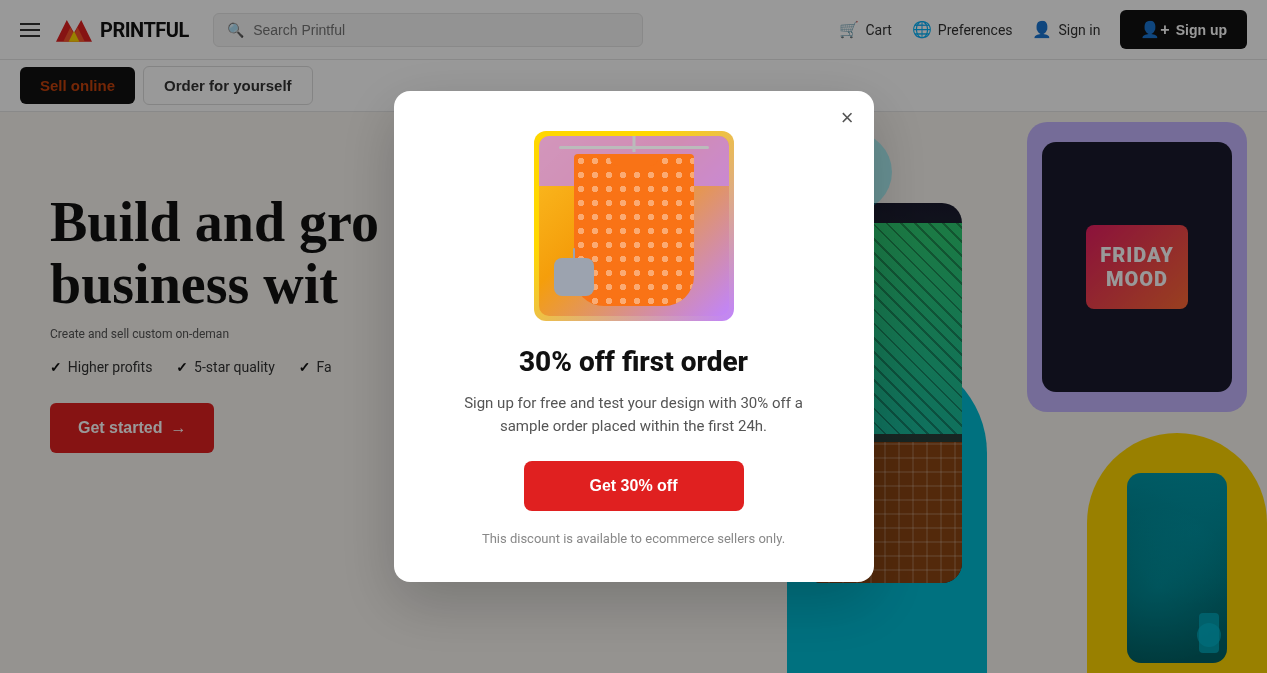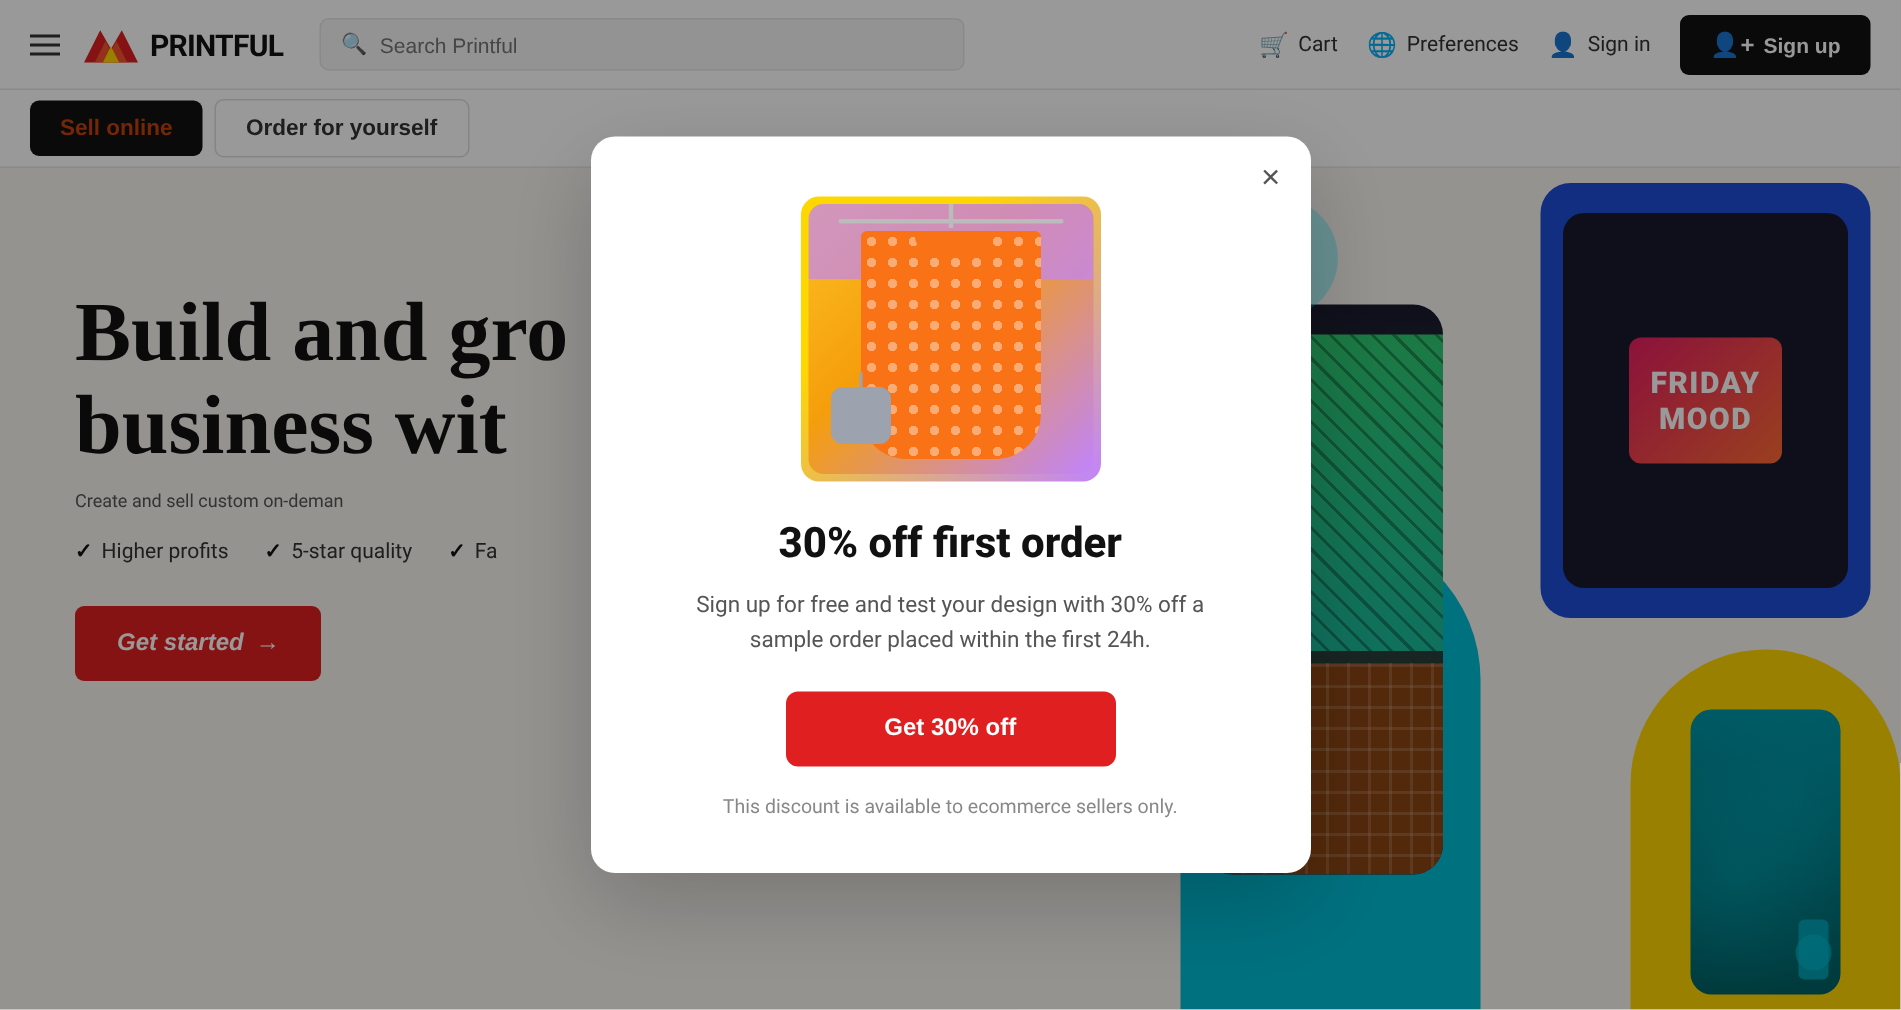--- a/index.html
+++ b/index.html
@@ -43,21 +43,21 @@
     }
     .hero-text { position: absolute; left: 50px; top: 80px; z-index: 2; }
     .hero-title { font-size: 56px; font-weight: 900; color: #111; line-height: 1.1; font-family: Liberation Serif, serif; }
     .hero-subtitle { font-size: 12px; color: #555; margin-top: 12px; }
     .hero-checks { display: flex; align-items: center; gap: 24px; margin-top: 18px; }
     .hero-check { display: flex; align-items: center; gap: 6px; font-size: 14px; color: #333; }
     .check-mark { color: #111; font-weight: bold; }
     .btn-get-started {
       margin-top: 28px; display: inline-flex; align-items: center; gap: 8px;
       background: #e02020; color: #fff; border: none; border-radius: 6px;
-      padding: 16px 28px; font-size: 16px; font-weight: 700; cursor: pointer; font-style: italic;
+      padding: 16px 28px; font-size: 16px; font-weight: 700; cursor: pointer;
     }
 
     
     .modal-overlay {
       position: fixed; top: 0; left: 0; width: 100%; height: 100%;
       background: rgba(0,0,0,0.4); z-index: 100; display: flex; align-items: center; justify-content: center;
     }
     .modal {
       background: #fff; border-radius: 16px; padding: 40px 48px 36px;
       width: 480px; max-width: 90vw; position: relative; text-align: center;
@@ -165,21 +165,21 @@
         <div style="width:80px; height:80px; background:#00e5ff; border-radius:50%; opacity:0.3; position:absolute; top:20px; left:20px;"></div>
         <div style="width:100%; height:60%; background:linear-gradient(180deg, #2ecc71 0%, #1abc9c 100%); position:relative;">
           <div style="position:absolute; inset:0; background-image: repeating-linear-gradient(45deg, transparent, transparent 8px, rgba(0,0,0,0.3) 8px, rgba(0,0,0,0.3) 10px);"></div>
         </div>
         <div style="width:100%; height:40%; background:#8B4513; position:relative; overflow:hidden;">
           <div style="position:absolute; inset:0; background-image: repeating-linear-gradient(90deg, transparent, transparent 12px, rgba(255,255,255,0.15) 12px, rgba(255,255,255,0.15) 14px), repeating-linear-gradient(0deg, transparent, transparent 12px, rgba(255,255,255,0.15) 12px, rgba(255,255,255,0.15) 14px);"></div>
         </div>
       </div>
     </div>
 
-    <div style="position:absolute; right:20px; top:10px; width:220px; height:290px; background:#1d4ed8; border-radius:20px; overflow:hidden; display:flex; align-items:center; justify-content:center;">
+    <div style="position:absolute; right:20px; top:10px; width:220px; height:290px; background:#c4b5fd; border-radius:20px; overflow:hidden; display:flex; align-items:center; justify-content:center;">
       <div style="width:190px; height:250px; background:#1a1a2e; border-radius:14px; display:flex; align-items:center; justify-content:center;">
         <div style="background:linear-gradient(135deg,#e91e63 0%,#ff6b35 100%); color:#fff; font-weight:900; font-size:20px; text-align:center; padding:18px 14px; border-radius:8px; line-height:1.2; letter-spacing:1px;">FRIDAY<br>MOOD</div>
       </div>
     </div>
 
     <div style="position:absolute; right:0; bottom:0; width:180px; height:240px;">
       <div style="width:180px; height:240px; background:#ffd600; border-radius:90px 90px 0 0; display:flex; align-items:flex-end; justify-content:center; padding-bottom:10px;">
         <div style="width:100px; height:190px; background:linear-gradient(180deg, #0097a7 0%, #006064 100%); border-radius:14px; position:relative; overflow:hidden;">
           <div style="position:absolute; inset:0; background:radial-gradient(circle at 30% 60%, #00e5ff33, transparent 60%), radial-gradient(circle at 70% 30%, #00bcd433, transparent 50%);"></div>
           <div style="position:absolute; bottom:10px; right:8px; width:20px; height:40px; background:#00acc1; border-radius:4px; opacity:0.8;"></div>

